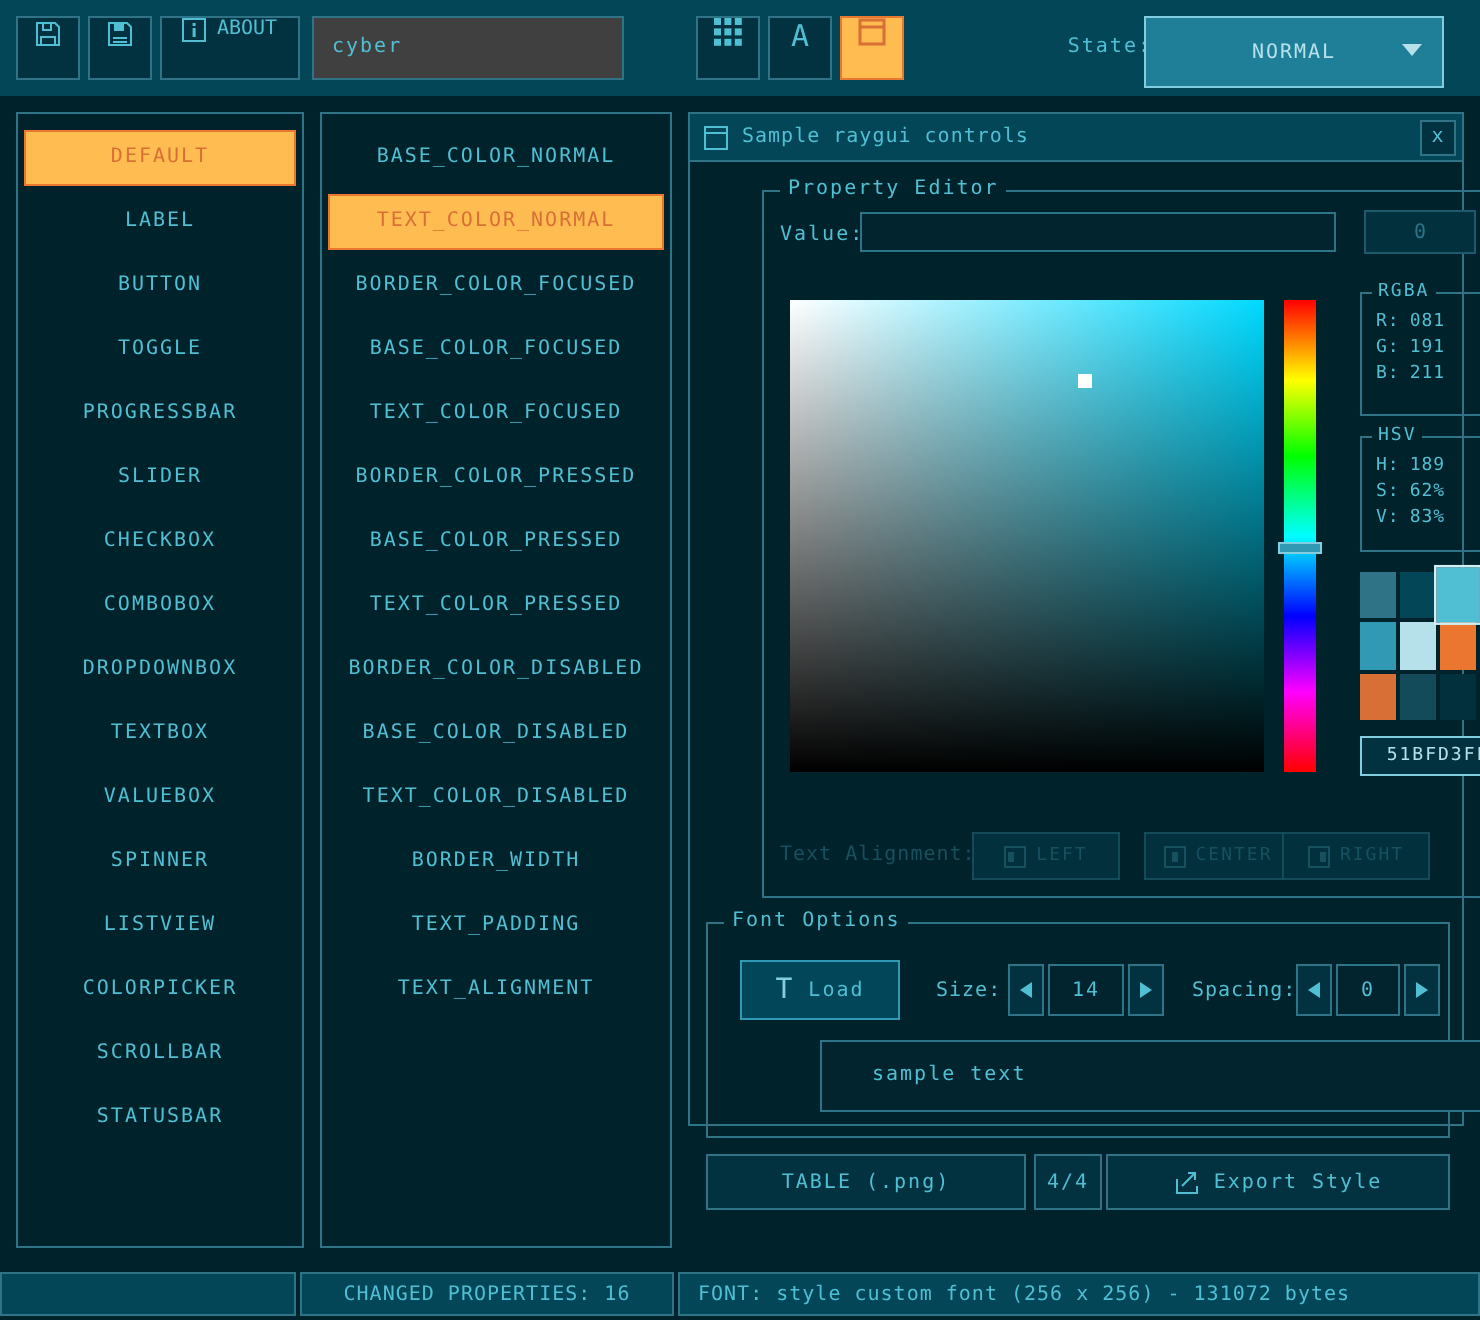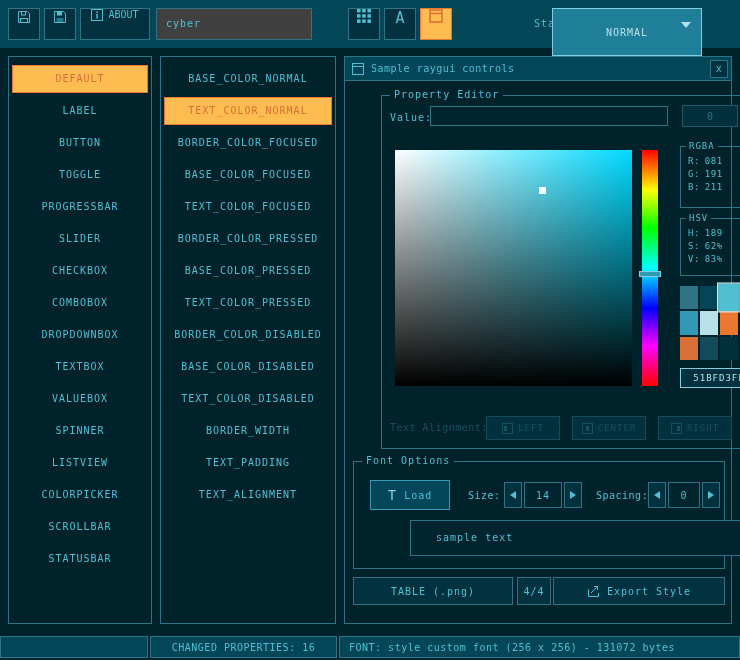--- a/index.html
+++ b/index.html
@@ -22,38 +22,38 @@
   }
   .tb-btn.wide { width: 70px; }
   .tb-btn.active { background: #ffbc51; border-color: #eb7630; color: #d86f36; }
   .tb-input {
     position: absolute; left: 156px; top: 8px; width: 156px; height: 32px;
     background: #404040; border: 1px solid #2f7486;
     line-height: 30px; padding-left: 9px; letter-spacing: 1px; cursor: text;
   }
   .state-label { position: absolute; left: 492px; top: 8px; width: 84px; height: 32px; line-height: 32px; text-align: right; letter-spacing: 1px; }
   .dropdown {
-    position: absolute; left: 552px; top: 8px; width: 150px; height: 48px;
+    position: absolute; left: 572px; top: 8px; width: 150px; height: 36px;
     background: #1f7f99; border: 1px solid #82cde0; color: #b6e1ea;
     display: flex; align-items: center; justify-content: center; letter-spacing: 1px; cursor: pointer;
   }
   .dropdown .tri-d { position: absolute; right: 10px; top: 13px; }
   .tri-d { width: 0; height: 0; border: 5px solid transparent; border-top: 6px solid #b6e1ea; border-bottom: none; }
   .tri-l { width: 0; height: 0; border: 4px solid transparent; border-right: 6px solid #51bfd3; border-left: none; }
   .tri-r { width: 0; height: 0; border: 4px solid transparent; border-left: 6px solid #51bfd3; border-right: none; }
 
   
   .panel { position: absolute; top: 56px; height: 568px; border: 1px solid #2f7486; padding-top: 8px; }
   .panel.left { left: 8px; width: 144px; }
   .panel.mid { left: 160px; width: 176px; }
   .list-item { height: 28px; line-height: 28px; margin: 0 3px 4px 3px; text-align: center; letter-spacing: 1px; cursor: pointer; }
   .list-item.selected { background: #ffbc51; border: 1px solid #eb7630; color: #d86f36; line-height: 26px; }
 
   
-  .win { position: absolute; left: 344px; top: 56px; width: 388px; height: 568px; border: 1px solid #2f7486; background: #00222b; }
+  .win { position: absolute; left: 344px; top: 56px; width: 388px; height: 507px; border: 1px solid #2f7486; background: #00222b; }
   .titlebar {
     position: absolute; left: 0; top: 0; right: 0; height: 24px;
     background: #024658; border-bottom: 1px solid #2f7486;
     display: flex; align-items: center; gap: 7px; padding: 0 3px 0 7px; letter-spacing: 0.5px;
   }
   .close-btn { margin-left: auto; width: 18px; height: 18px; border: 1px solid #2f7486; background: #023240;
     display: flex; align-items: center; justify-content: center; cursor: pointer; color: #51bfd3; }
 
   .group { position: absolute; border: 1px solid #2f7486; }
   .gtitle { position: absolute; top: -7px; left: 8px; background: #00222b; padding: 0 4px; letter-spacing: 1px; white-space: nowrap; }
@@ -302,21 +302,21 @@
 
     <div class="align-label">Text Alignment:</div>
     <div class="align-btn" style="left:104px">
       <span class="ico-align l"></span>
       <span>LEFT</span>
     </div>
     <div class="align-btn" style="left:190px">
       <span class="ico-align c"></span>
       <span>CENTER</span>
     </div>
-    <div class="align-btn" style="left:276px">
+    <div class="align-btn" style="left:259px">
       <span class="ico-align r"></span>
       <span>RIGHT</span>
     </div>
   </div>
 
   <div class="group font">
     <span class="gtitle">Font Options</span>
 
     <div class="load-btn">
       <span class="load-glyph">T</span>

